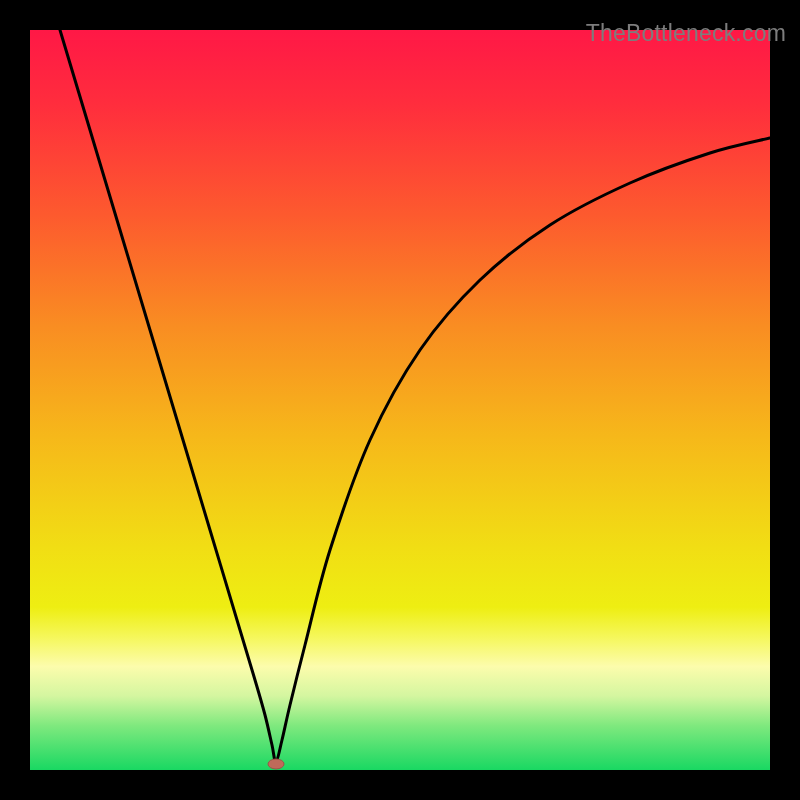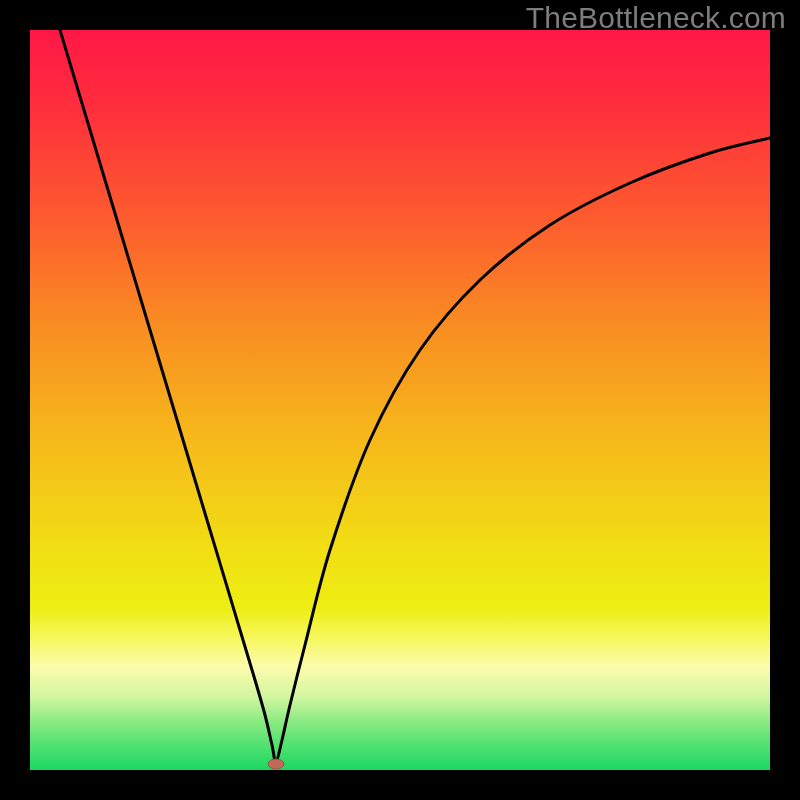--- a/index.html
+++ b/index.html
@@ -20,24 +20,24 @@
   .plot-area {
     position: absolute;
     left: 30px;
     top: 30px;
     width: 740px;
     height: 740px;
     overflow: hidden;
   }
   .watermark {
     position: absolute;
-    top: 1px;
+    top: 20px;
     right: 14px;
     color: #7d7d7d;
-    font-size: 30px;
+    font-size: 23px;
     font-weight: 500;
     letter-spacing: 0.2px;
     user-select: none;
   }
   svg {
     display: block;
   }
 </style>
 </head>
 <body>

